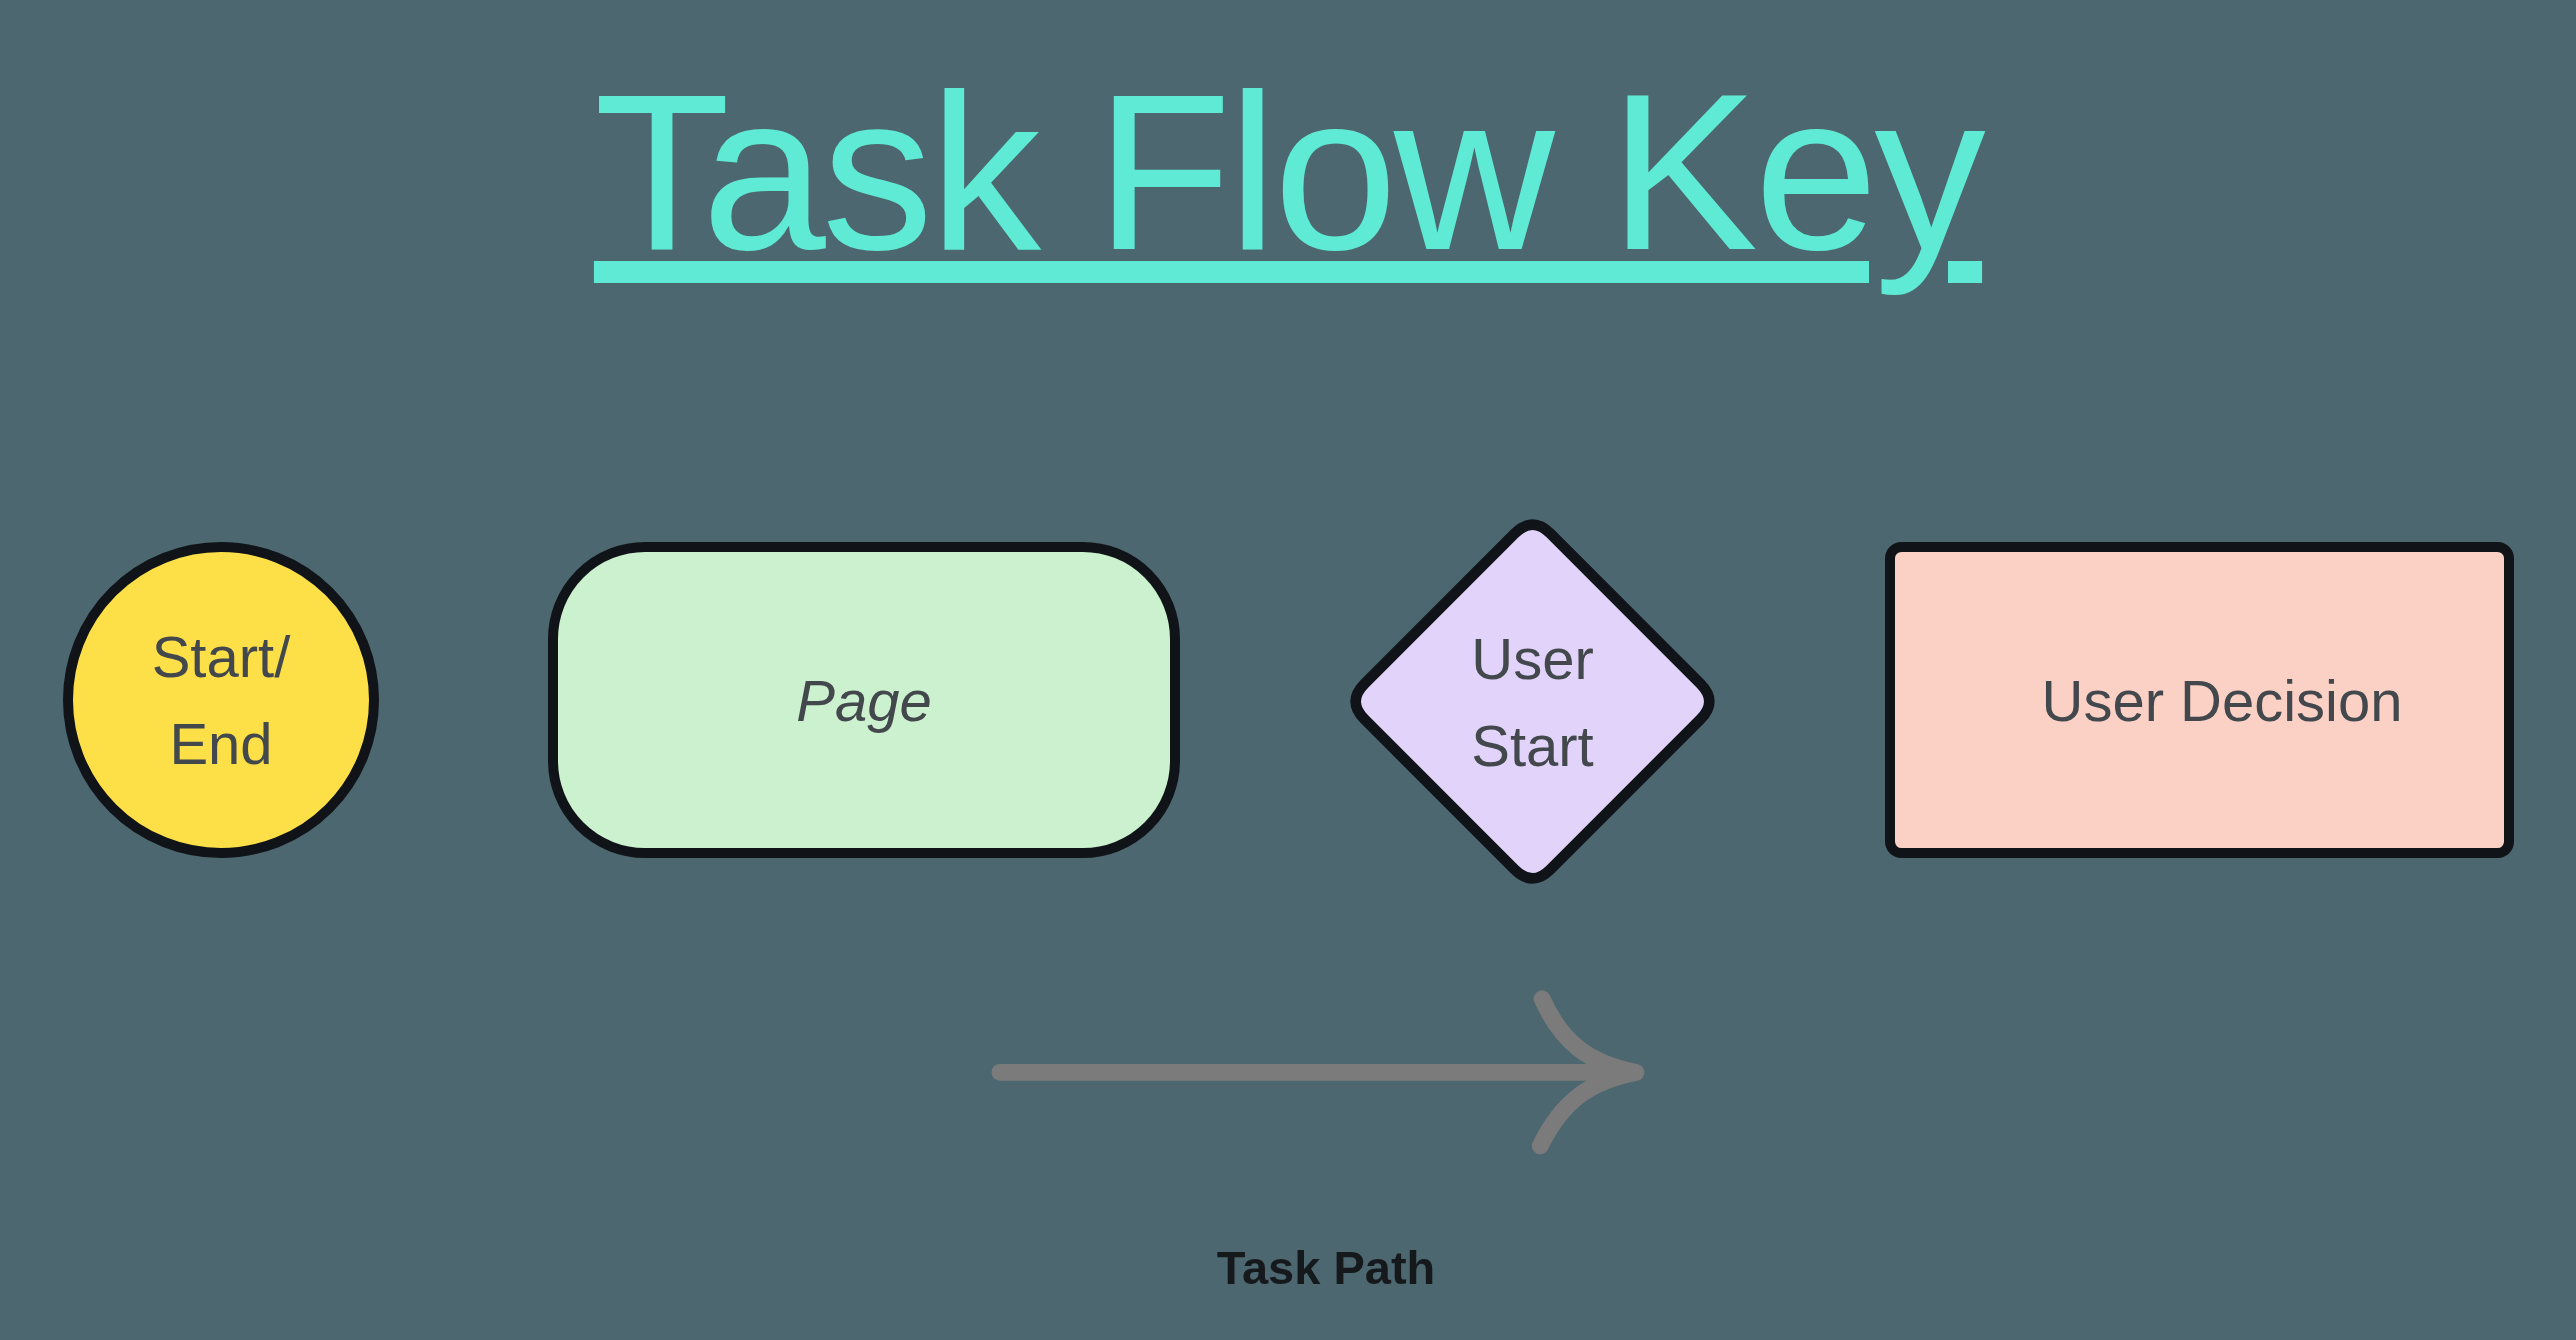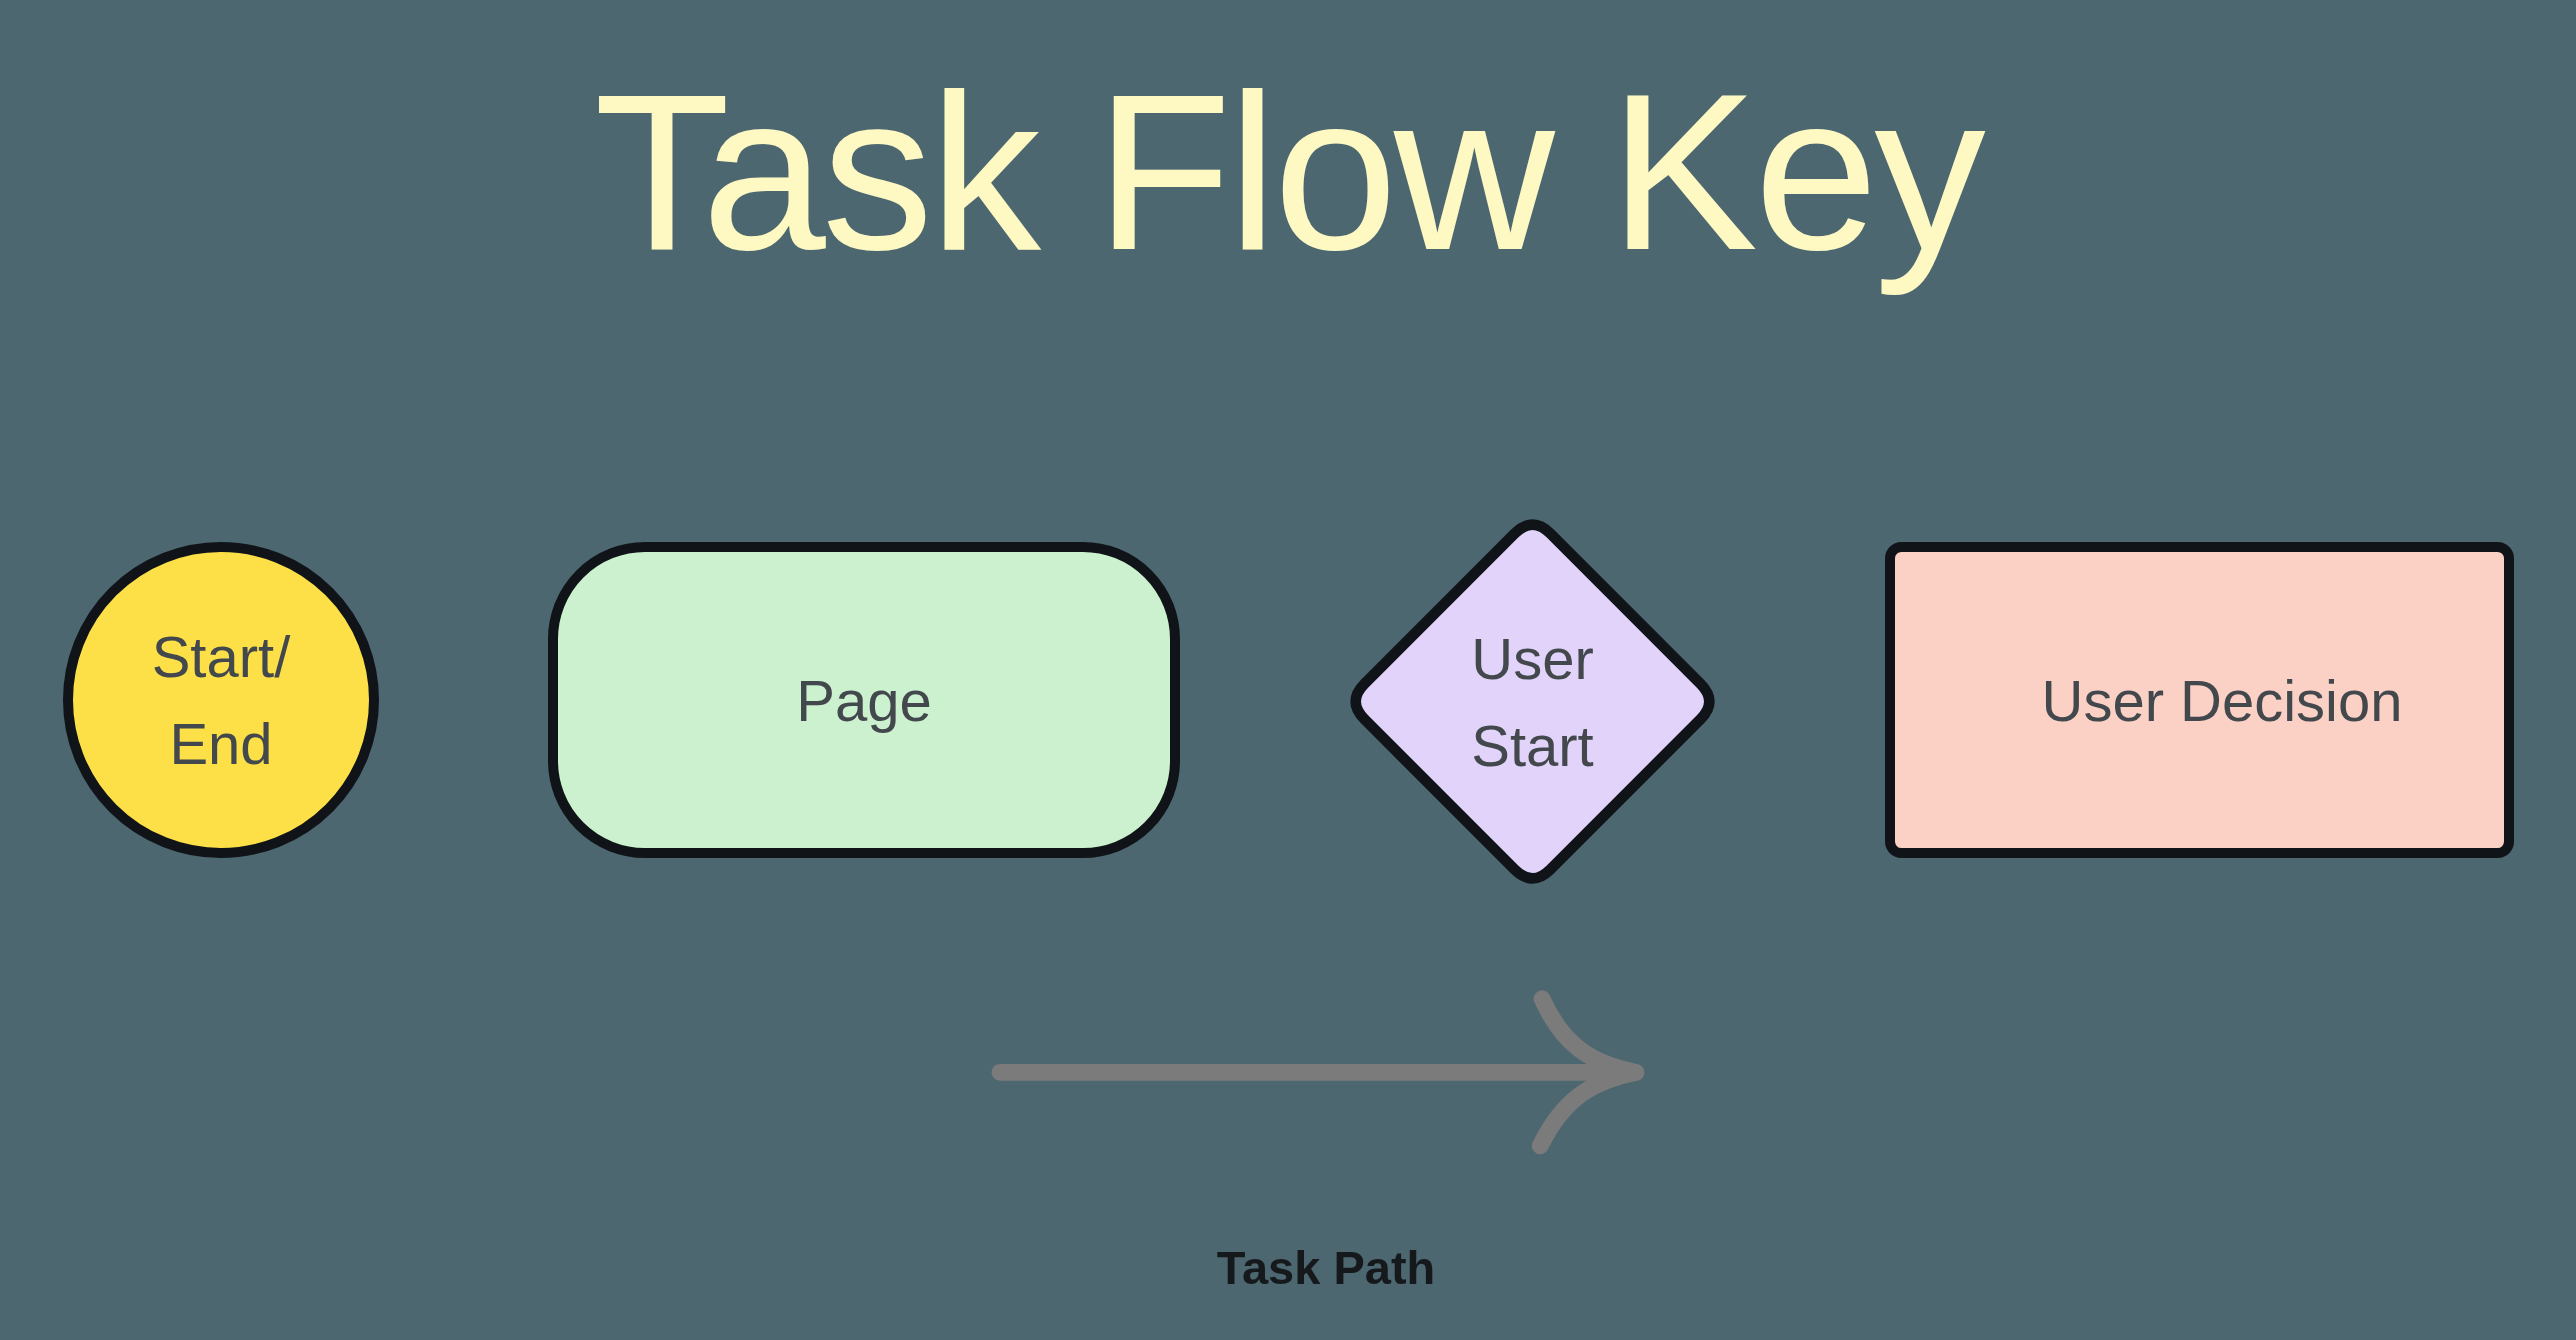--- a/index.html
+++ b/index.html
@@ -83,30 +83,30 @@
     font-weight: 700;
     color: #16191C;
     white-space: nowrap;
   }
 </style>
 </head>
 <body>
 
 <div class="canvas" style="background-color: rgb(76, 103, 112);">
 
-  <div class="title" style="color: #fef9c3;">Task Flow Key</div>
+  <div class="title" style="color: #5eead4; text-decoration: underline;">Task Flow Key</div>
 
   <div class="shape circle" style="background-color: #fde047; border-color: rgb(16, 20, 24);">
     <div class="shape-label" style="color: rgb(67, 72, 77);">
       <span>Start/</span><br>
       <span>End</span>
     </div>
   </div>
 
-  <div class="shape roundrect" style="background-color: rgb(203, 241, 206); border-color: rgb(16, 20, 24);">
+  <div class="shape roundrect" style="background-color: rgb(203, 241, 206); border-color: rgb(16, 20, 24); font-style: italic;">
     <div class="shape-label" style="color: rgb(67, 72, 77);">Page</div>
   </div>
 
   <div class="diamond-wrap">
     <svg width="403" height="403" viewBox="0 0 640 640">
       <path d="M 348.3 53.3
                L 586.7 291.7 Q 615 320 586.7 348.3
                L 348.3 586.7 Q 320 615 291.7 586.7
                L 53.3 348.3 Q 25 320 53.3 291.7
                L 291.7 53.3 Q 320 25 348.3 53.3 Z" stroke="#101418" stroke-width="17" stroke-linejoin="round" fill="#E1D3F9"></path>

